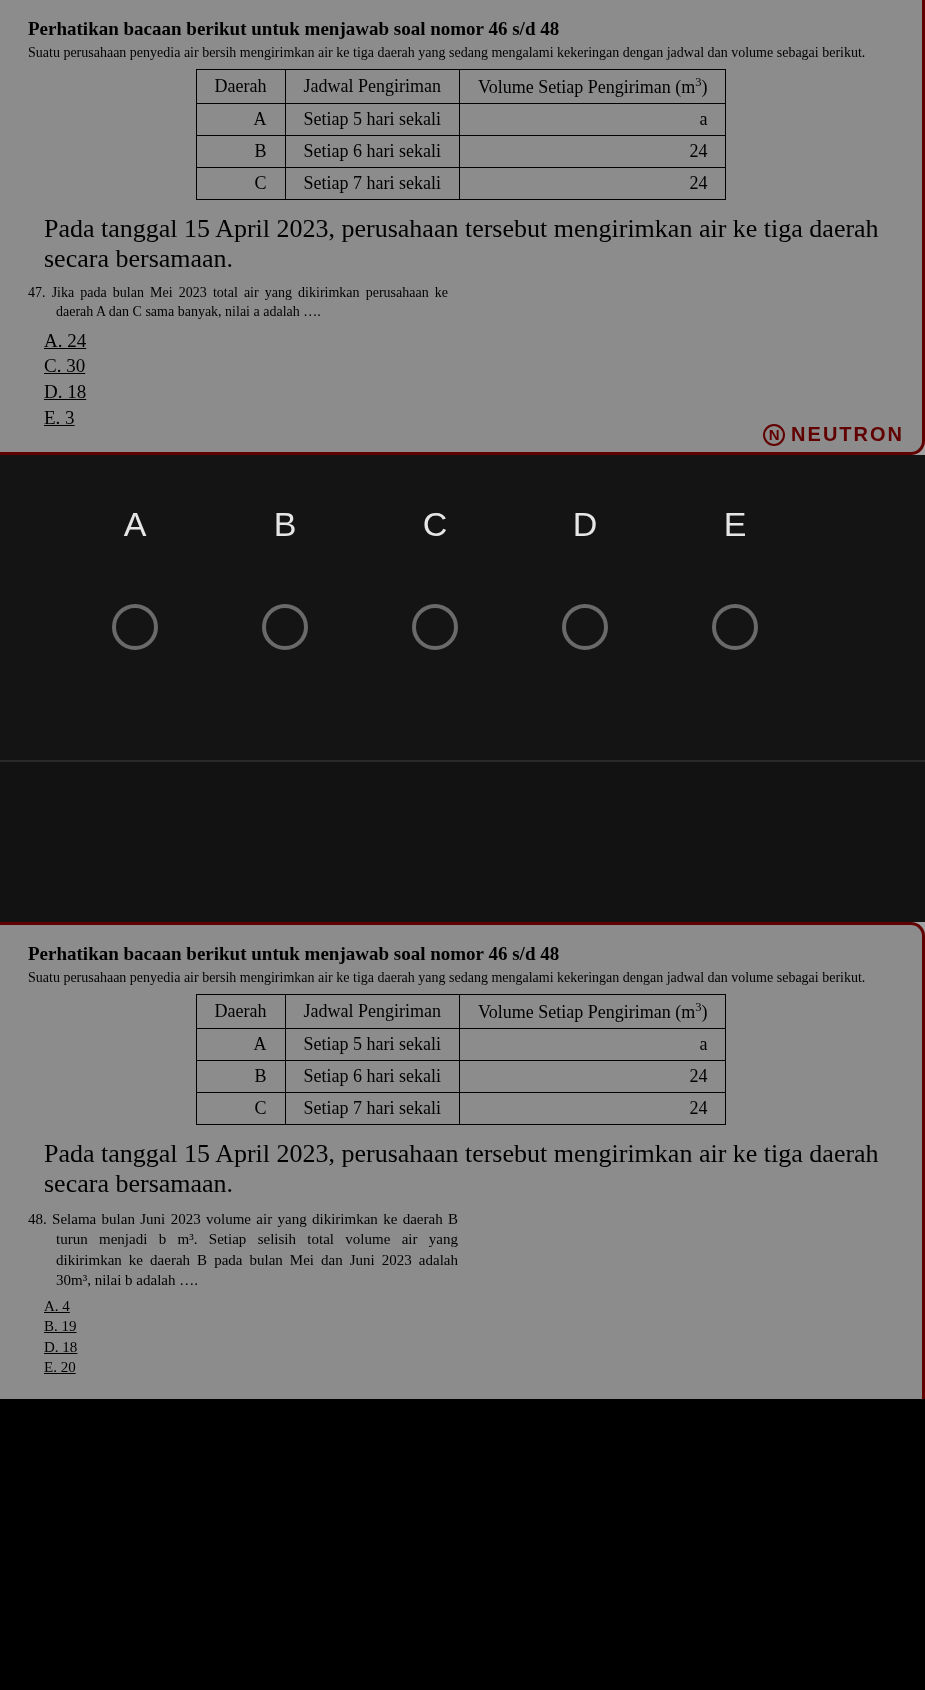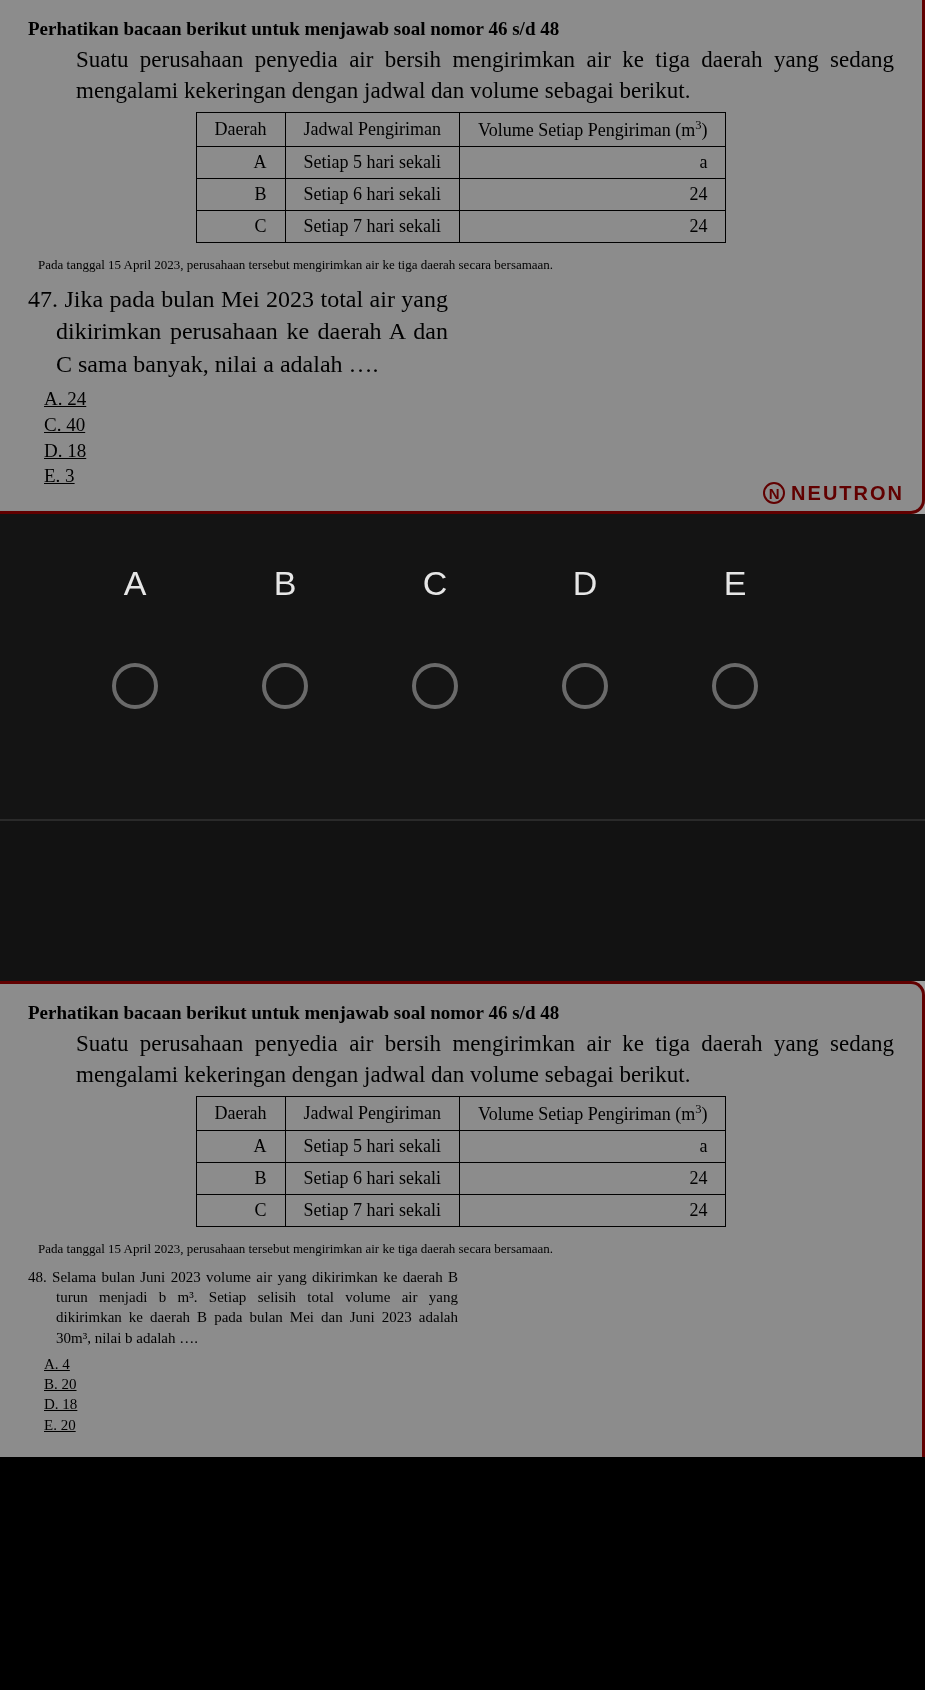--- a/index.html
+++ b/index.html
@@ -12,37 +12,37 @@
     background: #fff;
     margin: 0;
     position: relative;
     border: 3px solid #b00000;
     border-left: none;
     padding: 18px 28px 22px 28px;
   }
   .card.top   { border-bottom-right-radius: 14px; border-top: none; }
   .card.bottom{ border-top-right-radius: 14px; border-bottom: none; }
   .passage-title { font-weight: bold; font-size: 19px; margin-bottom: 4px; }
-  .passage-body  { font-size: 23px; text-align: justify; line-height: 1.35; margin-bottom: 6px; margin-left: 48px; }
+  .passage-body  { font-size: 14px; text-align: justify; line-height: 1.35; margin-bottom: 6px; }
   
   table.data {
     border-collapse: collapse;
     margin: 4px auto 14px auto;
     font-size: 18px;
   }
   table.data th, table.data td {
     border: 1.5px solid #000;
     padding: 5px 18px;
     text-align: right;
     background: #fff;
   }
   table.data th { font-weight: normal; }
   
-  .after-table { font-size: 13px; margin: 6px 0 10px 10px; }
-  .qtext-block { text-align: justify; padding-left: 28px; text-indent: -28px; font-size: 24px; line-height: 1.35; max-width: 420px; }
+  .after-table { font-size: 26px; margin: 6px 0 10px 16px; }
+  .qtext-block { text-align: justify; padding-left: 28px; text-indent: -28px; font-size: 14px; line-height: 1.35; max-width: 420px; }
   .qtext-block.small { font-size: 15px; max-width: 430px; padding-left: 28px; }
   
   .options { margin-top: 6px; font-size: 19px; line-height: 1.35; padding-left: 16px; text-decoration: underline;}
   .options.small { font-size: 15px; }
   .options div { padding-left: 22px; text-indent: -22px; }
   
   .brand {
     position: absolute;
     right: 18px;
     bottom: 6px;
@@ -125,21 +125,21 @@
           <td>24</td>
         </tr>
       </tbody>
         </table>
 
       <div class="after-table">Pada tanggal 15 April 2023, perusahaan tersebut mengirimkan air ke tiga daerah secara bersamaan.</div>
 
       <div class="qtext-block">47. Jika pada bulan Mei 2023 total air yang dikirimkan perusahaan ke daerah A dan C sama banyak, nilai a adalah ….</div>
       <div class="options">
         <div>A.  24</div>
-        <div>C.  40</div>
+        <div>C.  30</div>
         <div>D.  18</div>
         <div>E.  3</div>
       </div>
 
       <div class="brand">
         <span class="brand-icon">N</span>
         <span>NEUTRON</span>
       </div>
     </div>
   </div>
@@ -192,20 +192,20 @@
           <td>24</td>
         </tr>
       </tbody>
         </table>
 
       <div class="after-table">Pada tanggal 15 April 2023, perusahaan tersebut mengirimkan air ke tiga daerah secara bersamaan.</div>
 
       <div class="qtext-block small">48.  Selama bulan Juni 2023 volume air yang dikirimkan ke daerah B turun menjadi b m³. Setiap selisih total volume air yang dikirimkan ke daerah B pada bulan Mei dan Juni 2023 adalah 30m³, nilai b adalah ….</div>
       <div class="options small">
         <div>A.  4</div>
-        <div>B.  20</div>
+        <div>B.  19</div>
         <div>D.  18</div>
         <div>E.  20</div>
       </div>
     </div>
   </div>
 
 </div>
 
 </body></html>

